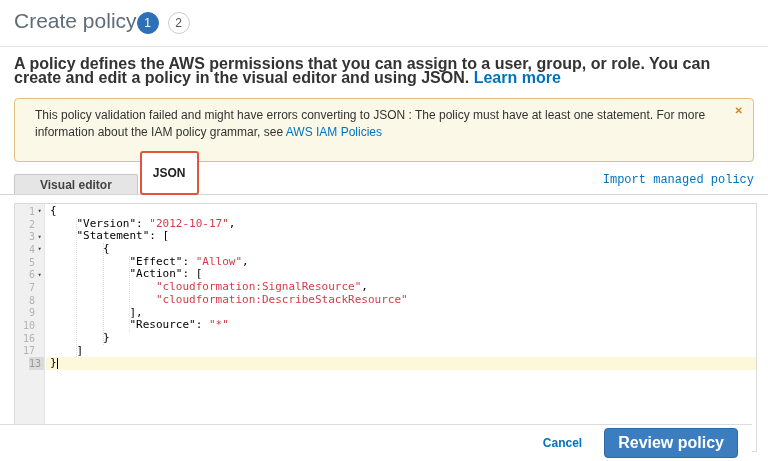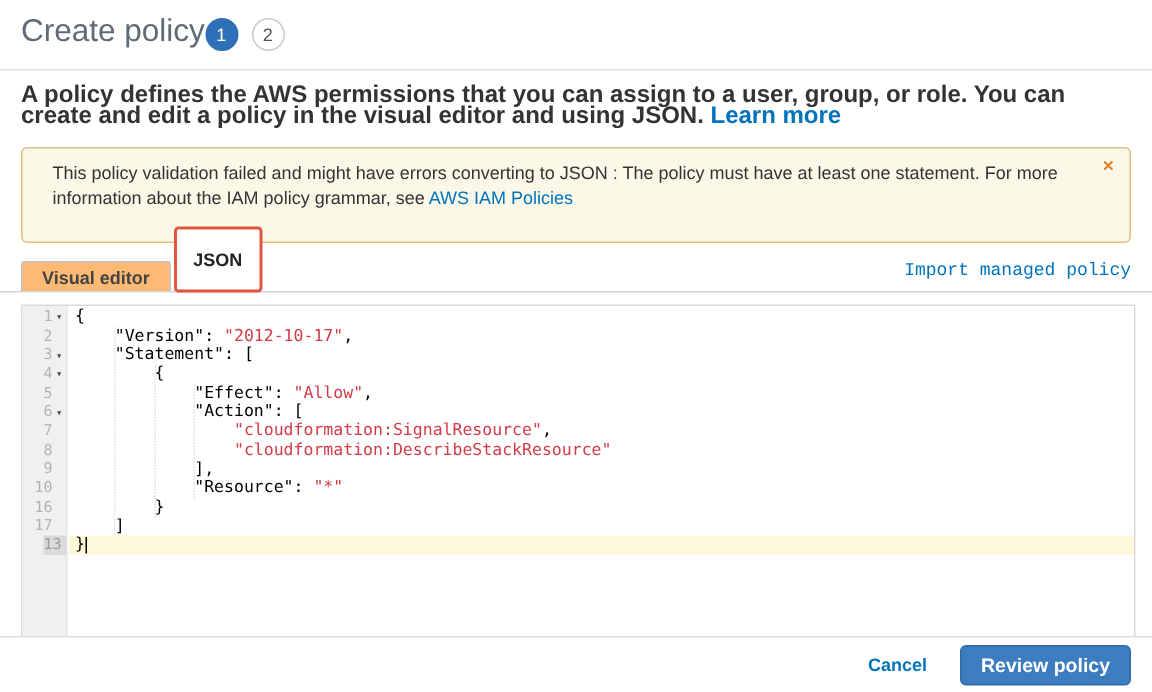--- a/index.html
+++ b/index.html
@@ -26,23 +26,23 @@
   
   .alert { margin:13px 14px 0; background:var(--alert-bg); border:1px solid var(--alert-border);
     border-radius:4px; padding:8px 34px 20px 20px; font-size:12px; line-height:17px;
     position:relative; color:#333; }
   .alert-close { position:absolute; top:6px; right:10px; color:var(--alert-close);
     font-weight:bold; font-size:10px; cursor:pointer; background:none; border:none; }
 
   
   .tabbar { margin-top:8px; padding-left:14px; border-bottom:1px solid #d5d5d5;
     display:flex; align-items:flex-end; height:25px; }
-  .tab { font-size:12px; font-weight:bold; color:#444; background:#fdba74;
+  .tab { font-size:12px; font-weight:bold; color:#444; background:#e5e5e5;
     border:1px solid #c5c5c5; border-bottom:none; border-radius:2px 2px 0 0;
-    height:20px; padding:0 13px; display:flex; align-items:center; cursor:pointer; }
+    height:20px; padding:0 25px; display:flex; align-items:center; cursor:pointer; }
   .tab.json { background:#fff; color:#222; border:2px solid var(--annotation-red);
     border-radius:3px; height:44px; margin-left:2px; margin-bottom:-1px;
     position:relative; z-index:2; padding:0 11px; }
   .import-link { margin-left:auto; margin-right:14px; font-size:12px; align-self:center; padding-bottom:4px;font-family:Liberation Mono, monospace; }
 
   
   .editor { position:relative; margin:8px 11px 0 14px; height:249px;
     border:1px solid #d9d9d9; background:#fff; overflow:hidden;
     font-family:"DejaVu Sans Mono", monospace; cursor:text; }
   .gutter { position:absolute; left:0; top:0; bottom:0; width:30px;
@@ -57,26 +57,26 @@
     padding-left:4px; }
   .code-line.active { background:var(--active-line-bg); }
   .seg-string { color:var(--code-string); }
   .cursor { display:inline-block; width:1px; height:11px; background:#000; vertical-align:middle; }
   .guide { position:absolute; border-left:1px dotted #ddd; z-index:0; }
   .guide-1 { left:calc(4px + 4ch);  top:13.7px; height:139.7px; }
   .guide-2 { left:calc(4px + 8ch);  top:39.1px; height:101.6px; }
   .guide-3 { left:calc(4px + 12ch); top:51.8px; height:76.2px; }
 
   
-  .footer { position:absolute; left:0; right:0; bottom:0; height:37px; background:#fff;
+  .footer { position:absolute; left:0; right:16px; bottom:0; height:37px; background:#fff;
     border-top:1px solid #ddd; display:flex; align-items:center; justify-content:flex-end;
     padding:12px 14px; }
   .cancel { font-size:12px; font-weight:bold; margin-right:22px; }
   .review-btn { background:var(--primary-button); border:1px solid #2f6aa6; border-radius:4px;
-    color:#fff; font-weight:bold; font-size:13px; padding:5px 13px;
+    color:#fff; font-weight:bold; font-size:16px; padding:5px 13px;
     font-family:"Liberation Sans", sans-serif; cursor:pointer; }
 </style>
 </head>
 <body>
 
 <div class="page-header">
   <h1 class="page-title">Create policy</h1>
   <div class="steps">
       <div class="step active">1</div>
       <div class="step">2</div>

